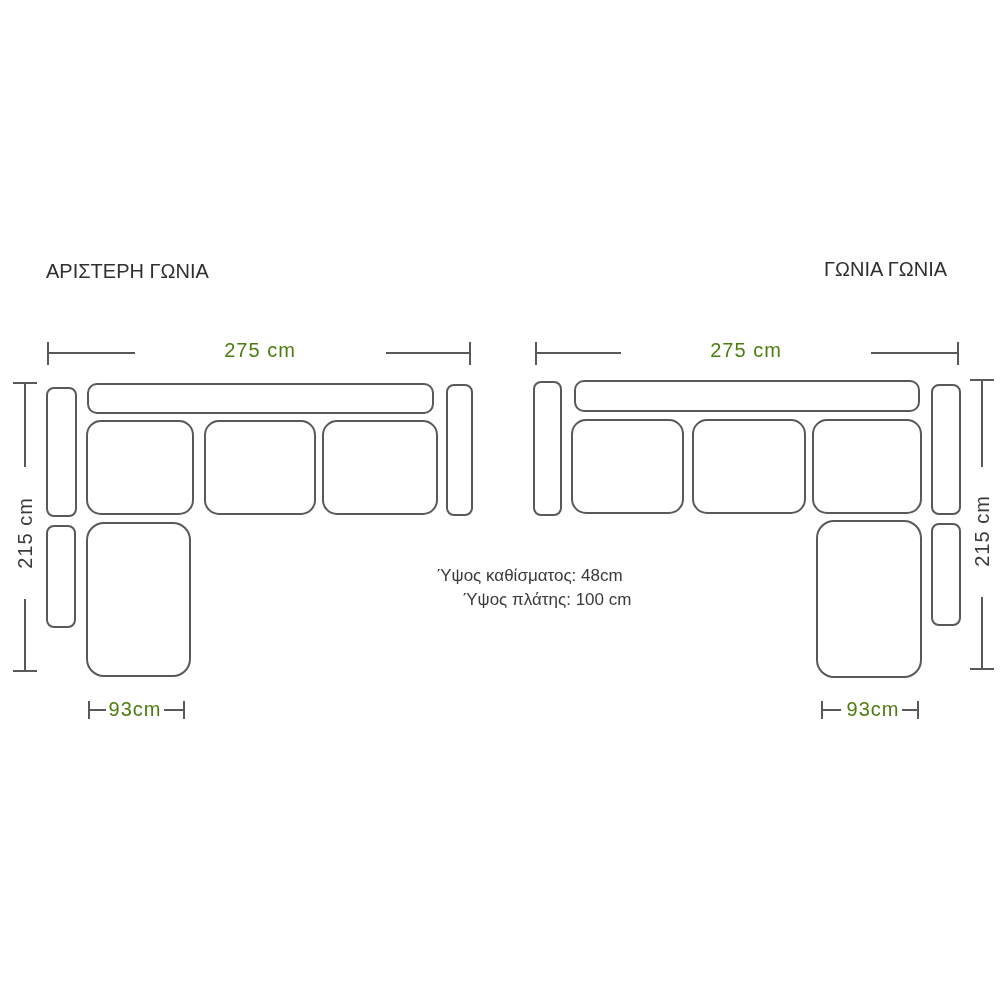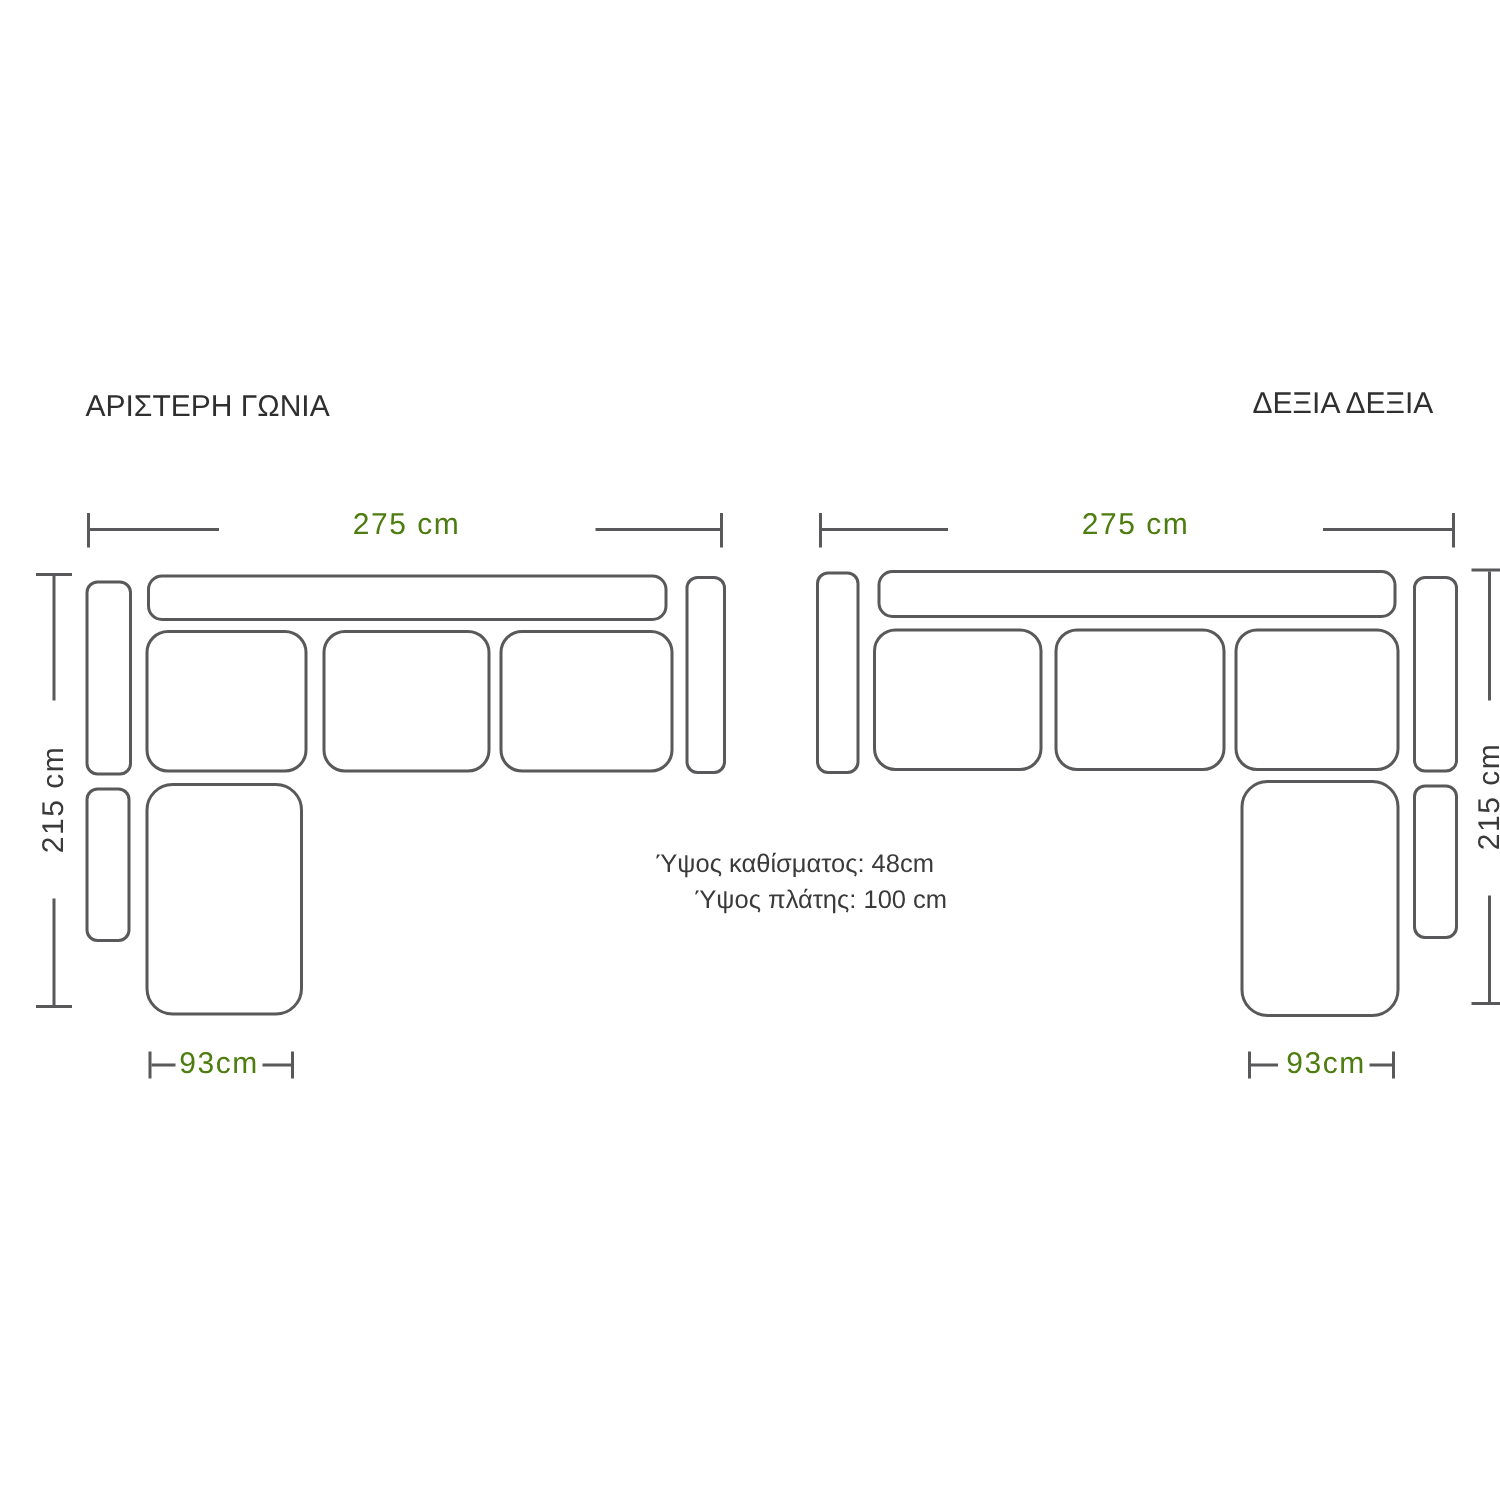--- a/index.html
+++ b/index.html
@@ -1,21 +1,21 @@
 <!DOCTYPE html>
 <html><head>
 <meta charset="utf-8">
 <style>
   html, body { margin:0; padding:0; }
   body {
     width:1000px; height:1000px; position:relative;
     background:#ffffff; overflow:hidden;
     font-family:"Liberation Sans", sans-serif;
   }
-  .group { position:absolute; left:15px; top:0; width:964px; height:1000px; pointer-events:none; }
+  .group { position:absolute; left:4px; top:0; width:964px; height:1000px; pointer-events:none; }
   .part {
     position:absolute; box-sizing:border-box;
     border:2px solid #59595b; border-radius:8px; background:#ffffff;
   }
   .hline { position:absolute; height:2px; background:#59595b; }
   .vline { position:absolute; width:2px; background:#59595b; }
   .dim-label {
     position:absolute; color:#4d7c0f; font-size:20px; letter-spacing:1px;
     white-space:nowrap; transform:translateX(-50%); line-height:22px;
   }
@@ -62,21 +62,21 @@
 
   <div class="vline" style="left:84px;  top:701px; height:18px;"></div>
   <div class="hline" style="left:86px;  top:709px; width:16px;"></div>
   <div class="dim-label" style="left:131px; top:698px;">93cm</div>
   <div class="hline" style="left:160px; top:709px; width:20px;"></div>
   <div class="vline" style="left:179px; top:701px; height:18px;"></div>
 </div>
 
 <div class="group">
 
-  <div class="title" style="left:820px; top:257px;">ΔΕΞΙΑ ΔΕΞΙΑ</div>
+  <div class="title" style="left:820px; top:257px;">ΓΩΝΙΑ ΓΩΝΙΑ</div>
 
   <div class="vline" style="left:531px; top:342px; height:23px;"></div>
   <div class="hline" style="left:533px; top:352px; width:84px;"></div>
   <div class="dim-label" style="left:742px; top:339px;">275 cm</div>
   <div class="hline" style="left:867px; top:352px; width:87px;"></div>
   <div class="vline" style="left:953px; top:342px; height:23px;"></div>
 
   <div class="hline" style="left:966px; top:379px; width:24px;"></div>
   <div class="vline" style="left:977px; top:381px; height:86px;"></div>
   <div class="dim-label-v" style="left:978px; top:531px;">215 cm</div>

